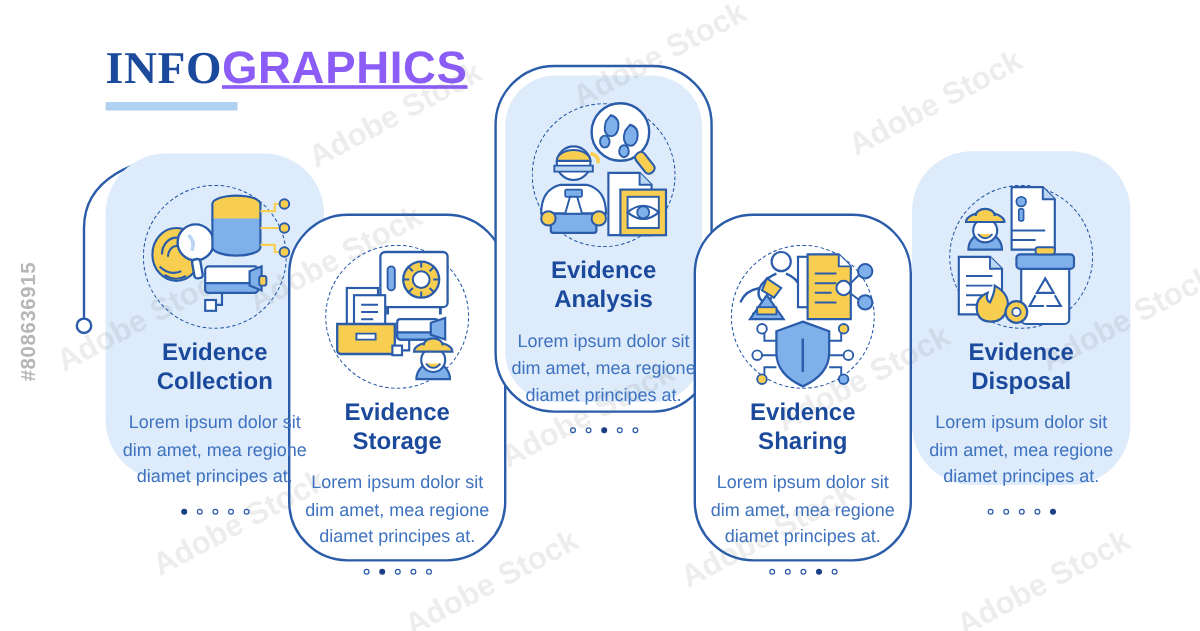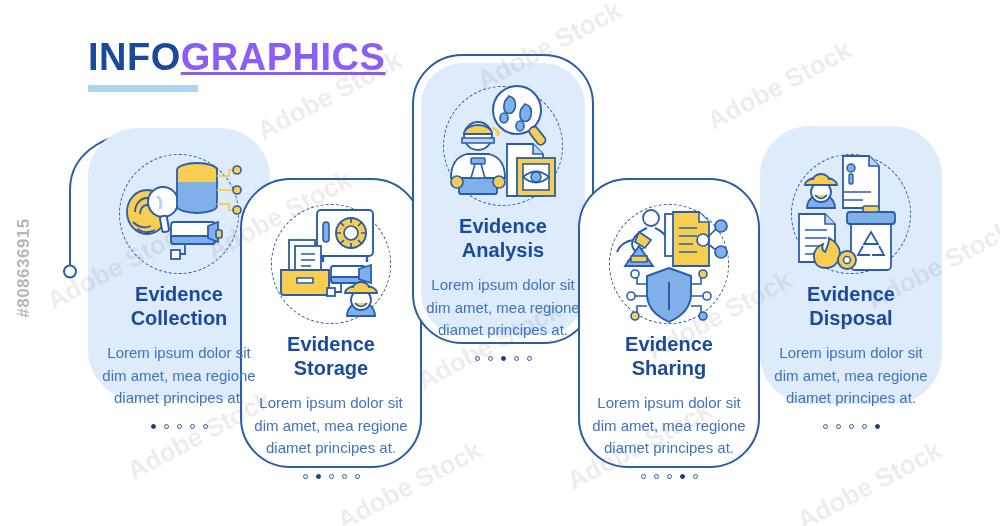--- a/index.html
+++ b/index.html
@@ -11,21 +11,21 @@
     position:relative;
   }
   .stage{position:absolute;inset:0;width:1000px;height:526px;}
 
   
   .title-wrap{position:absolute;left:88px;top:38px;}
   .title{
     font-size:38px;font-weight:bold;letter-spacing:.5px;line-height:1;
     white-space:nowrap;
   }
-  .title .t-dark{color:#1B4A9C;}
+  .title .t-dark{color:#1B4A9C;font-family:Liberation Serif, serif;}
   .title .t-gold{color:#8b5cf6;text-decoration:underline;}
   .title-rule{
     margin-top:9px;width:110px;height:7px;background:#AFD2F2;border-radius:1px;
   }
 
   
   .card{
     position:absolute;
     box-sizing:border-box;
     display:flex;flex-direction:column;align-items:flex-end;

